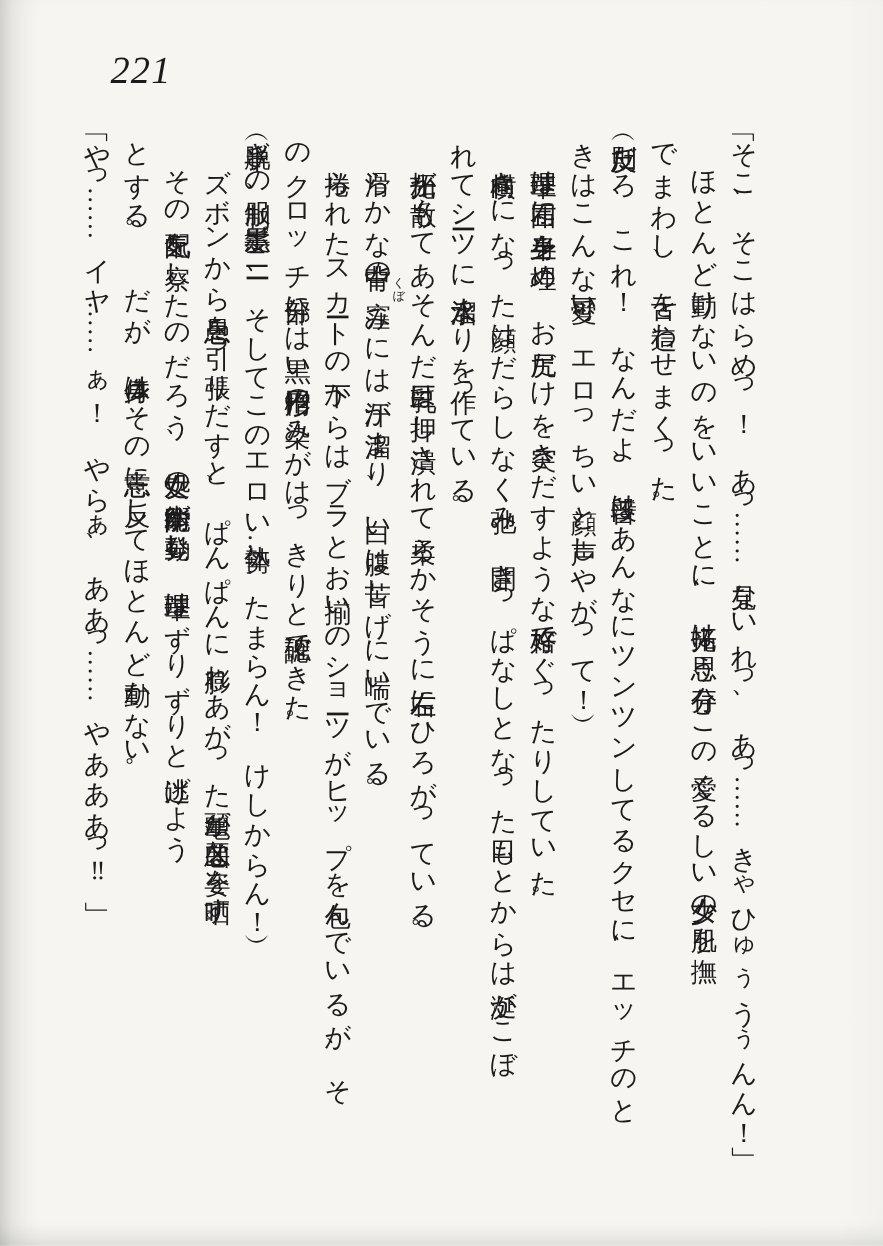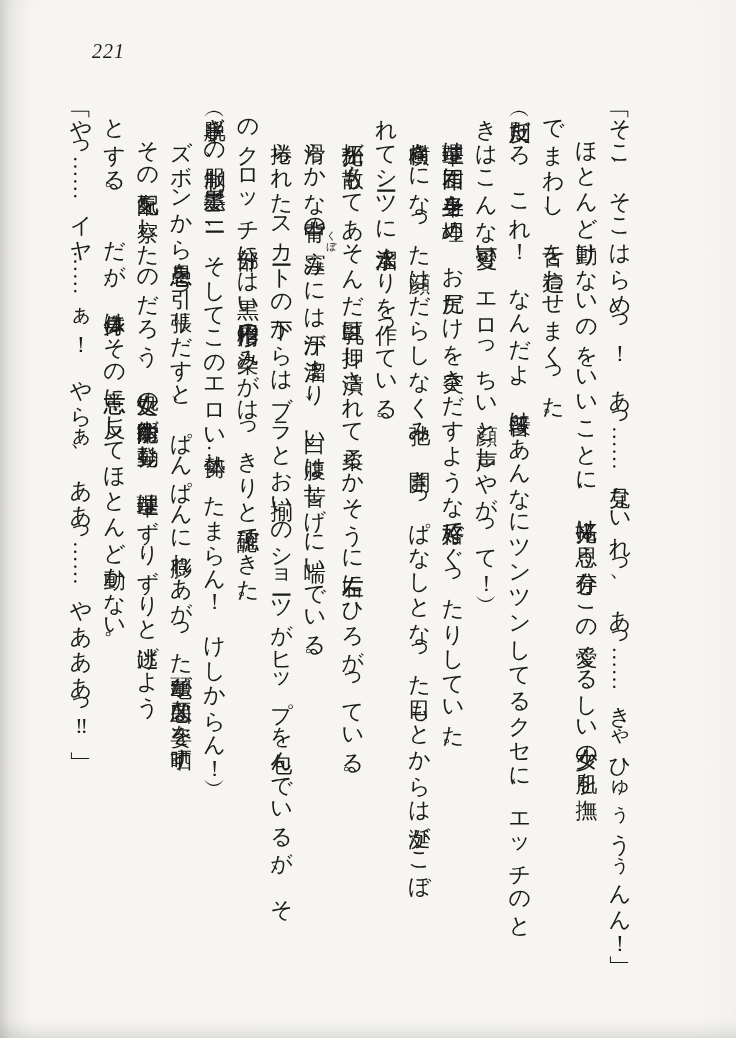--- a/index.html
+++ b/index.html
@@ -16,21 +16,21 @@
     position: absolute; inset: 0;
     background: linear-gradient(90deg, #e9e9e7 0px, #f5f5f3 10px, #fbfaf8 34px, #fbfaf8 95%, #f6f6f4 100%),
                 linear-gradient(0deg, #f0f0ee 0px, #fbfaf8 18px);
     background-blend-mode: multiply;
     box-shadow: inset 26px 0 34px -28px rgba(0,0,0,.20),
                 inset 0 -20px 30px -26px rgba(0,0,0,.14);
   }
   .page-number {
     position: absolute;
     top: 40px; left: 92px;
-    font-size: 20px;
+    font-size: 32px;
     font-style: italic;
     letter-spacing: 1px;
     color: var(--ink, #2b2b2b);
   }
   .text-block {
     position: absolute;
     top: 104px; right: 99px;
     height: 858px;
     writing-mode: vertical-rl;
     text-orientation: mixed;

